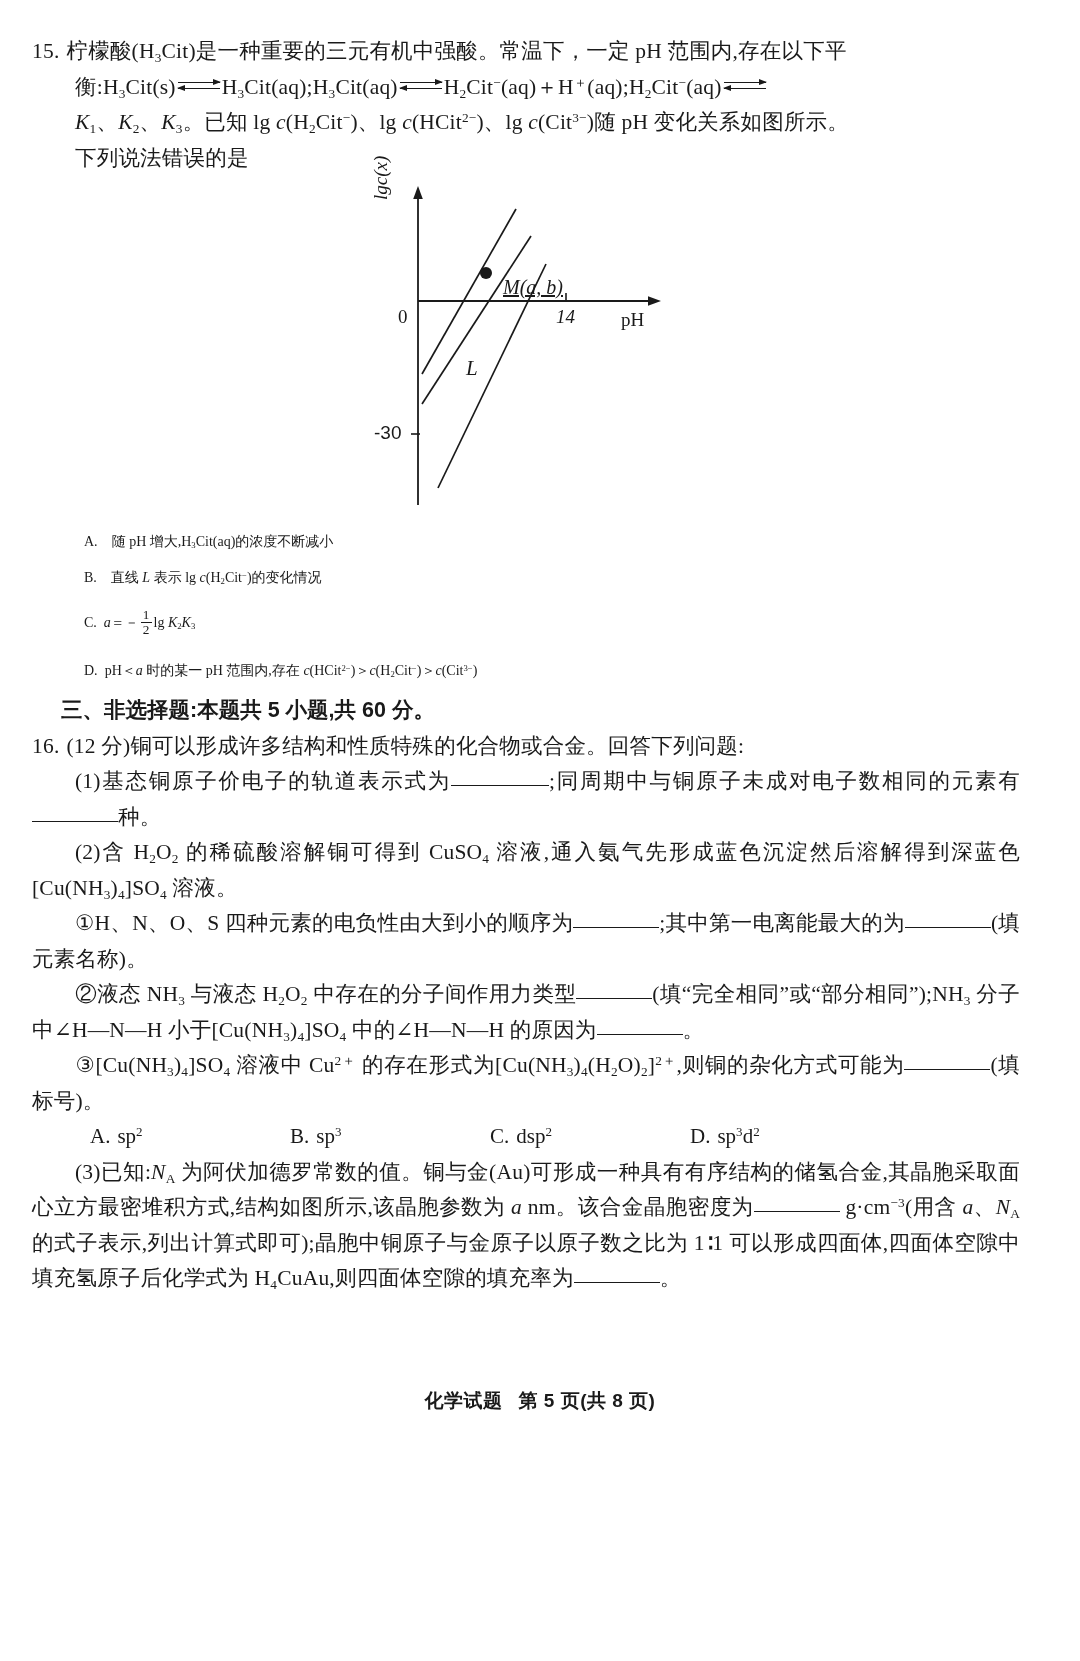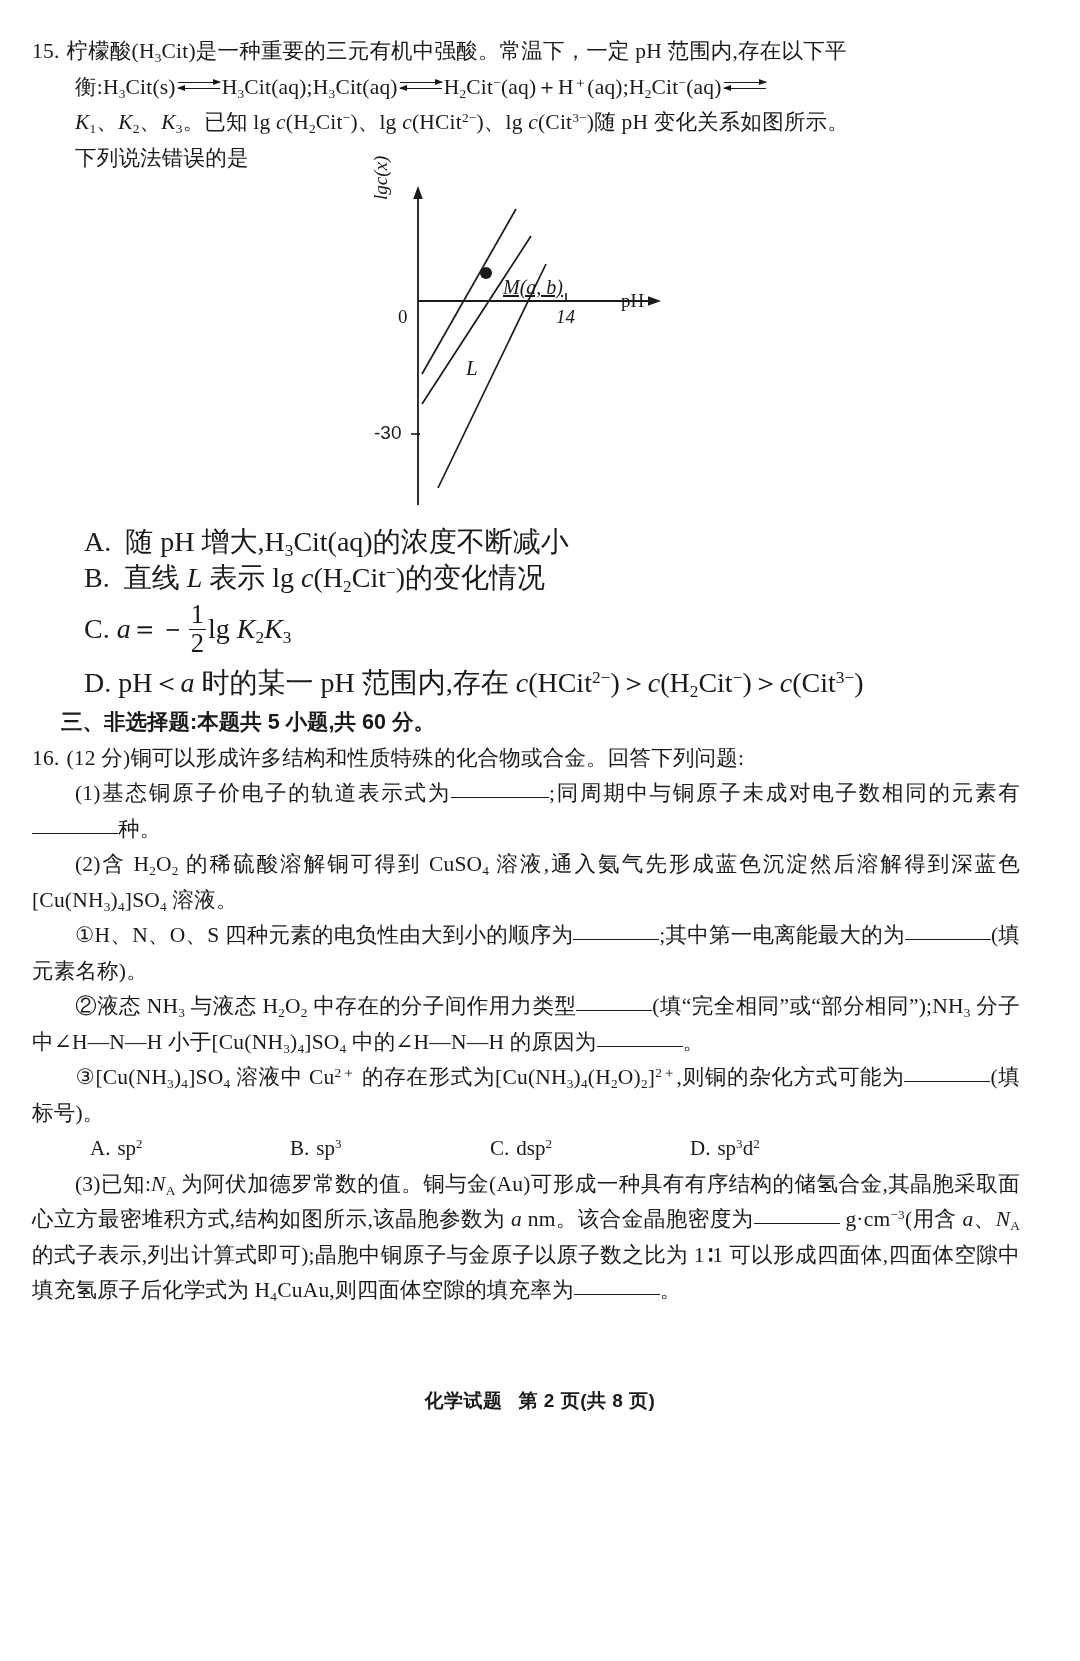--- a/index.html
+++ b/index.html
@@ -93,21 +93,21 @@
   .figure-wrap {
     width: 100%;
     display: flex;
     justify-content: center;
     margin-top: 4px;
   }
   .figure { position: relative; width: 300px; height: 330px; }
 
   
   .opt {
-    font-size: 28px;
+    font-size: 14px;
     line-height: 35.5px;
     padding-left: 52px;
   }
   .opt-c { line-height: 44px; padding-top: 6px; }
 
   .section-head {
     font-size: 21.5px;
     line-height: 38px;
     font-weight: bold;
     font-family: "Liberation Sans", "DejaVu Sans", sans-serif;
@@ -179,21 +179,21 @@
       </div>
       
       <div style="position:absolute;left:-2px;top:242px;font-size:19px;font-family:'Liberation Sans',sans-serif;">
         <span>-30</span>
       </div>
       
       <div style="position:absolute;left:180px;top:126px;font-size:19px;font-style:italic;">
         <span>14</span>
       </div>
       
-      <div style="position:absolute;left:245px;top:110px;font-size:19px;">
+      <div style="position:absolute;left:245px;top:129px;font-size:19px;">
         <span>pH</span>
       </div>
       
       <div style="position:absolute;left:127px;top:96px;font-size:20px;font-style:italic;white-space:nowrap;text-decoration:underline;">
         <span>M(a, b)</span>
       </div>
       
       <div style="position:absolute;left:90px;top:176px;font-size:21px;font-style:italic;">
         <span>L</span>
       </div>
@@ -244,16 +244,16 @@
     <span>B.<span class="sp"></span>sp<sup>3</sup></span>
     <span>C.<span class="sp"></span>dsp<sup>2</sup></span>
     <span>D.<span class="sp"></span>sp<sup>3</sup>d<sup>2</sup></span>
   </div>
 
   <div class="blk">
     <span style="display:inline-block;width:43px;"></span>(3)已知<span>:</span><span class="it">N</span><sub>A</sub> 为阿伏加德罗常数的值。铜与金(Au)可形成一种具有有序结构的储氢合金,其晶胞采取面心立方最密堆积方式,结构如图所示,该晶胞参数为 <span class="it">a</span> nm。该合金晶胞密度为<span class="blank b-md"></span> g·cm<sup>−3</sup>(用含 <span class="it">a</span>、<span class="it">N</span><sub>A</sub> 的式子表示,列出计算式即可)<span>;</span>晶胞中铜原子与金原子以原子数之比为 1∶1 可以形成四面体,四面体空隙中填充氢原子后化学式为 H<sub>4</sub>CuAu,则四面体空隙的填充率为<span class="blank b-md"></span>。
   </div>
 
   <div class="footer">
-    <span>化学试题</span><span class="gap"></span><span>第 2 页(共 8 页)</span>
+    <span>化学试题</span><span class="gap"></span><span>第 5 页(共 8 页)</span>
   </div>
 
 </div>
 
 </body></html>

